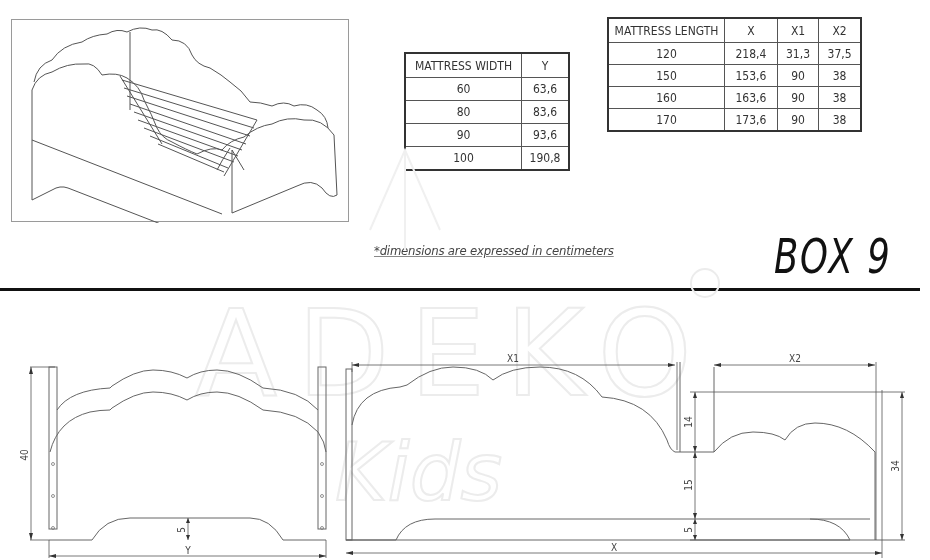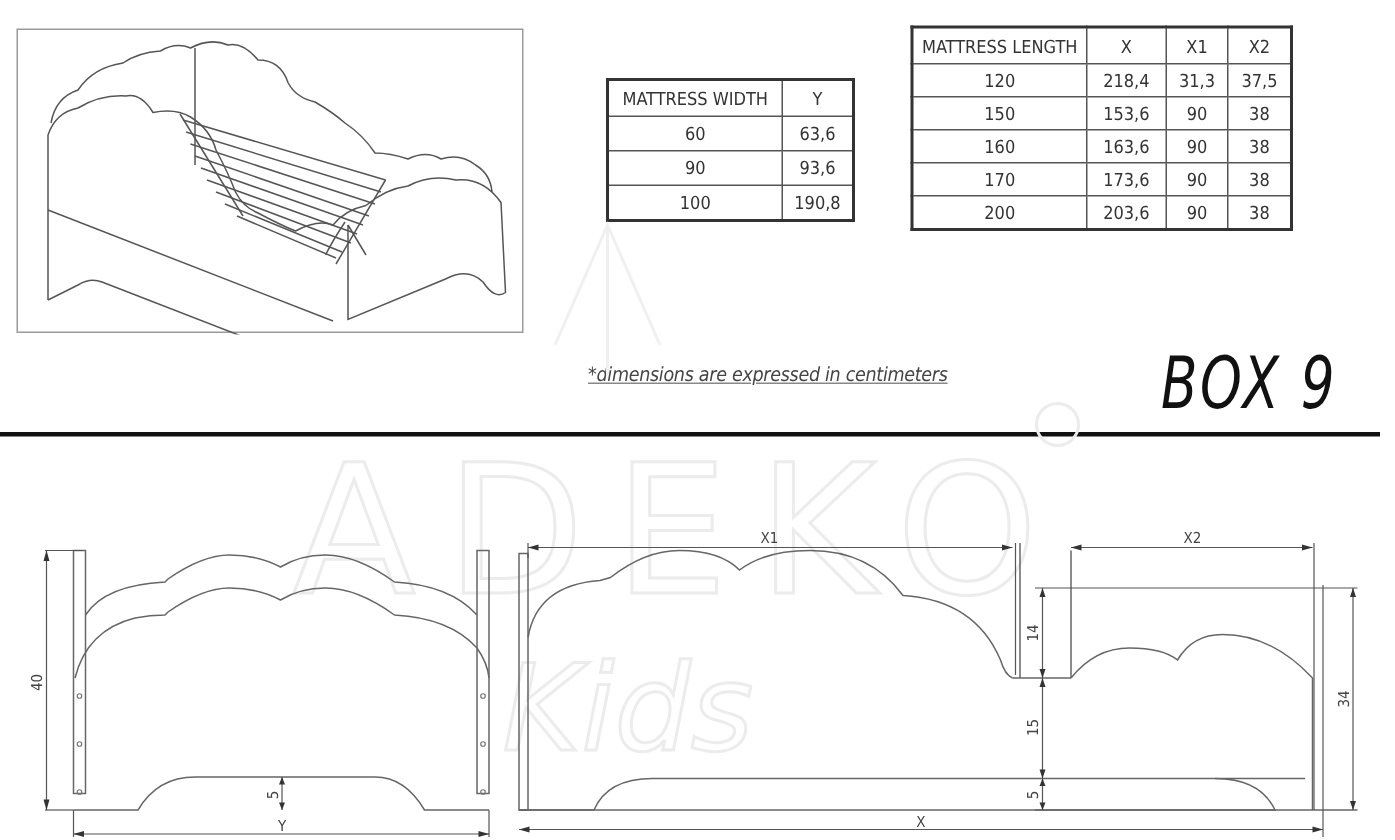--- a/index.html
+++ b/index.html
@@ -22,21 +22,21 @@
   #width-table td { height: 22px; }
   #width-table .c1 { width: 115px; }
 
   #length-table { left: 607px; top: 17px; width: 255px; }
   #length-table th { height: 23px; }
   #length-table td { height: 21px; margin-top: 26px; }
   #length-table .c1 { width: 115px; }
 
   .note { left: 374px; top: 243px; font-size: 13px; font-style: italic; color: #444;
           text-decoration: underline; text-decoration-color: #888; letter-spacing: -0.2px;
-          font-family: "DejaVu Sans Condensed", "DejaVu Sans", sans-serif; margin-left: 18px; }
+          font-family: "DejaVu Sans Condensed", "DejaVu Sans", sans-serif; }
   .title { left: 774px; top: 228px; font-size: 48px; font-style: italic; color: #111;
            font-family: "DejaVu Sans Condensed", "DejaVu Sans", sans-serif;
            letter-spacing: 2px; transform: scaleX(0.82); transform-origin: left top; }
   .rule { left: 0; top: 288px; width: 920px; height: 3px; background: #111; }
 
   svg { position: absolute; left: 0; top: 0; }
   .dim-text { font-family: "DejaVu Sans Condensed", "DejaVu Sans", sans-serif; font-size: 10px; fill: #444; }
   .wm { font-family: "DejaVu Sans", sans-serif; fill: none; stroke: #ececec; stroke-width: 2; }
 </style>
 </head>
@@ -79,20 +79,24 @@
       <th class="c1">MATTRESS WIDTH</th>
       <th>Y</th>
     </tr>
   </thead>
   <tbody>
     <tr>
         <td>60</td>
         <td>63,6</td>
       </tr>
     <tr>
+        <td>80</td>
+        <td>83,6</td>
+      </tr>
+    <tr>
         <td>90</td>
         <td>93,6</td>
       </tr>
     <tr>
         <td>100</td>
         <td>190,8</td>
       </tr>
   </tbody>
 </table>
 
@@ -120,26 +124,20 @@
       </tr>
     <tr>
         <td>160</td>
         <td>163,6</td>
         <td>90</td>
         <td>38</td>
       </tr>
     <tr>
         <td>170</td>
         <td>173,6</td>
-        <td>90</td>
-        <td>38</td>
-      </tr>
-    <tr>
-        <td>200</td>
-        <td>203,6</td>
         <td>90</td>
         <td>38</td>
       </tr>
   </tbody>
 </table>
 
 <div class="abs note">*dimensions are expressed in centimeters</div>
 <div class="abs title">BOX 9</div>
 <div class="abs rule"></div>
 

